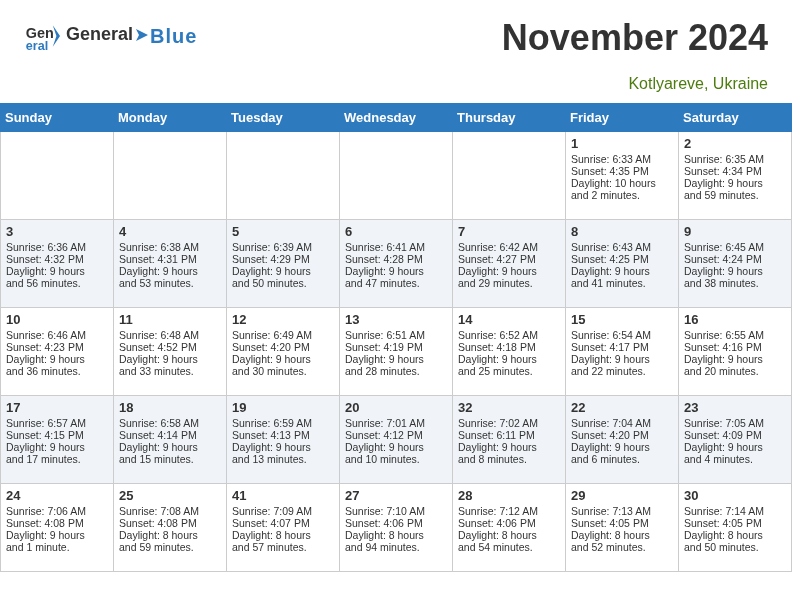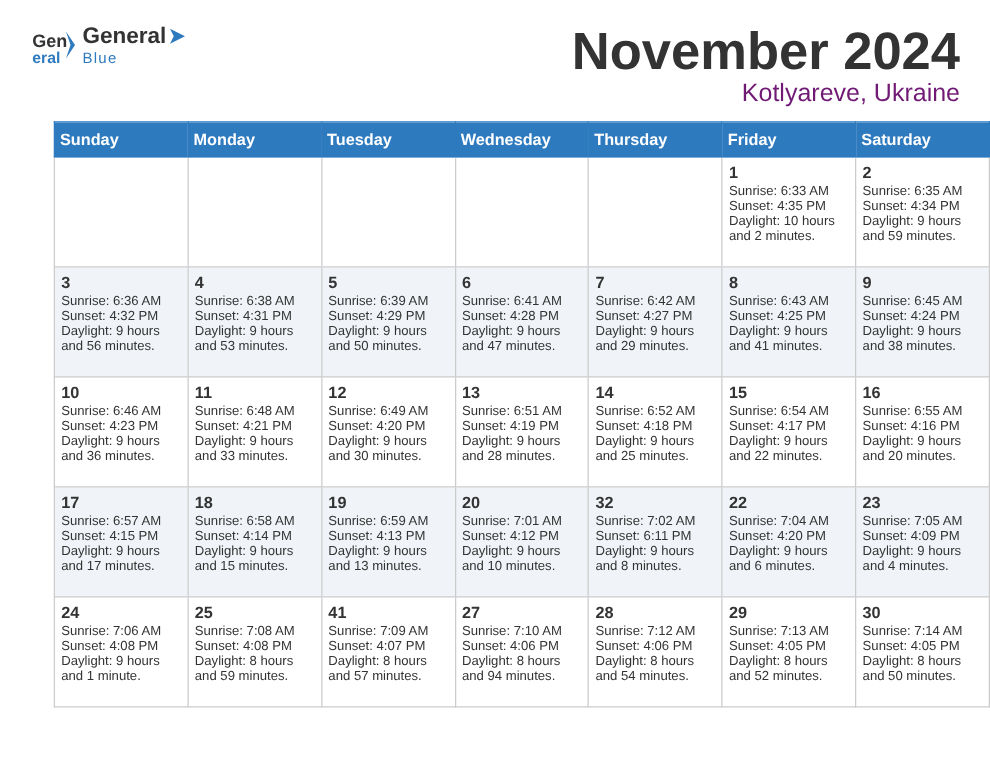--- a/index.html
+++ b/index.html
@@ -10,44 +10,45 @@
       min-height: 612px;
     }
     .header {
       display: flex;
       justify-content: space-between;
       align-items: flex-start;
       padding: 18px 24px 10px 24px;
     }
     .logo {
       display: flex;
-      flex-direction: column;
+      flex-direction: row;
       align-items: flex-start;
     }
     .logo-icon {
       width: 36px;
       height: 36px;
     }
     .logo-wrapper {
       display: flex;
       align-items: center;
       gap: 6px;
     }
     .title-block {
       text-align: right;
     }
     .month-title {
-      font-size: 42px;
+      font-size: 36px;
       font-weight: bold;
       color: #333;
       line-height: 1.1;
     }
     .location-subtitle {
-      font-size: 20px;
-      color: #701a75;
+      font-size: 16px;
+      color: #4d7c0f;
+      margin-top: 17px;
     }
     .calendar {
       width: 100%;
       border-collapse: collapse;
       table-layout: fixed;
     }
     .calendar th {
       background: #2e7abf;
       color: #fff;
       font-size: 13px;
@@ -74,41 +75,40 @@
       background: #f9f9f9;
     }
     .row-even td {
       background: #fff;
     }
     .row-odd td {
       background: #f0f4f8;
     }
     .cal-wrapper {
       padding: 0 0 10px 0;
-      margin-left: 43px;
     }
   </style>
 </head>
 <body>
 
 <div class="header">
   <div class="logo-wrapper">
     <svg class="logo-icon" viewBox="0 0 40 40">
       <text x="2" y="22" font-size="16" font-weight="bold" fill="#333" font-family="Arial">Gen</text>
       <text x="2" y="36" font-size="14" font-weight="bold" fill="#2e7abf" font-family="Arial">eral</text>
 
       <polygon points="32,8 40,20 32,32 36,20" fill="#2e7abf"></polygon>
     </svg>
     <div class="logo">
       <div style="font-size:18px;font-weight:bold;color:#333;line-height:1.1;">
         <span style="color:#333;">General</span><svg width="16" height="16" viewBox="0 0 16 16" style="vertical-align:middle;margin-left:1px;">
             <polygon points="2,2 14,8 2,14 5,8" fill="#2e7abf"></polygon>
           </svg>
       </div>
-      <div style="font-size:12px;font-weight:normal;color:#2e7abf;letter-spacing:1px;">Blue</div>
+      <div style="font-size:20px;font-weight:bold;color:#2e7abf;letter-spacing:1px;">Blue</div>
     </div>
   </div>
   <div class="title-block">
     <div class="month-title">November 2024</div>
     <div class="location-subtitle">Kotlyareve, Ukraine</div>
   </div>
 </div>
 
 <div class="cal-wrapper">
   <table class="calendar">
@@ -200,21 +200,21 @@
           <td>
             <span class="day-num">10</span>
             <div>Sunrise: 6:46 AM</div>
             <div>Sunset: 4:23 PM</div>
             <div>Daylight: 9 hours</div>
             <div>and 36 minutes.</div>
           </td>
           <td>
             <span class="day-num">11</span>
             <div>Sunrise: 6:48 AM</div>
-            <div>Sunset: 4:21 PM</div>
+            <div>Sunset: 4:52 PM</div>
             <div>Daylight: 9 hours</div>
             <div>and 33 minutes.</div>
           </td>
           <td>
             <span class="day-num">12</span>
             <div>Sunrise: 6:49 AM</div>
             <div>Sunset: 4:20 PM</div>
             <div>Daylight: 9 hours</div>
             <div>and 30 minutes.</div>
           </td>

